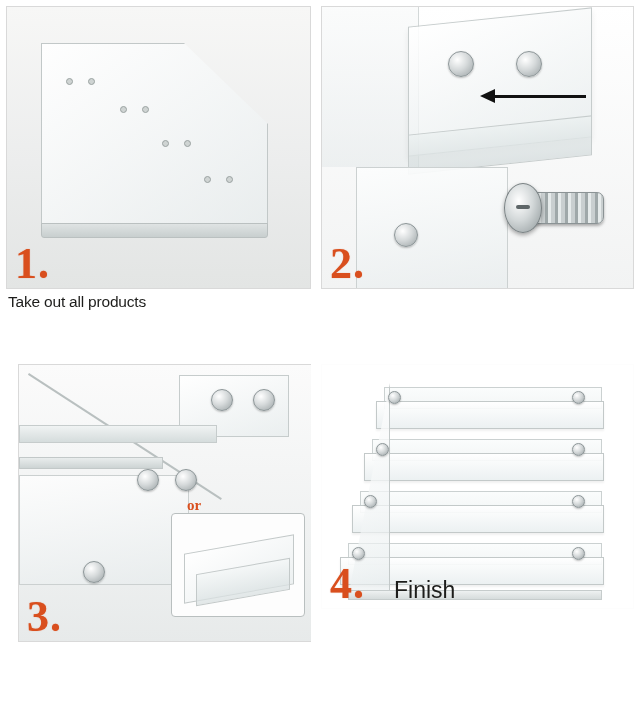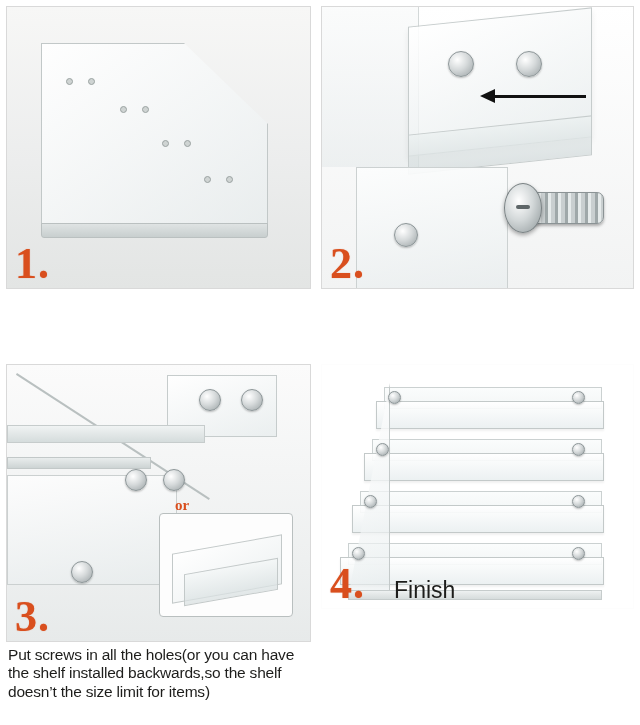--- a/index.html
+++ b/index.html
@@ -173,21 +173,21 @@
   .p2-screw-slot {
     position: absolute;
     left: 194px; top: 198px;
     width: 14px; height: 4px;
     background: #5e6668;
     border-radius: 2px;
   }
 
   
   #panel3 { grid-column: 1; grid-row: 2; }
-  #panel3 .photo { width: 100%; height: 278px; background: #fde047; }
+  #panel3 .photo { width: 100%; height: 278px; background: #fde047; margin-left: 12px; }
   .p3-bg { position: absolute; inset: 0; background: linear-gradient(180deg,#fbfbfb 0%, #eef0f0 70%, #e7eaea 100%); }
   .p3-shelf-top {
     position: absolute; left: 0; top: 60px; width: 196px; height: 16px;
     background: linear-gradient(180deg, #f0f3f3, #d5dcdc);
     border: 1px solid #c6cccc;
   }
   .p3-panel-a {
     position: absolute; left: 160px; top: 10px; width: 108px; height: 60px;
     background: linear-gradient(160deg, rgba(255,255,255,0.9), rgba(226,233,234,0.6));
     border: 1px solid #c6cccc;
@@ -299,20 +299,21 @@
           <div class="hole" style="left:78px; top:62px;"></div>
           <div class="hole" style="left:100px; top:62px;"></div>
           <div class="hole" style="left:120px; top:96px;"></div>
           <div class="hole" style="left:142px; top:96px;"></div>
           <div class="hole" style="left:162px; top:132px;"></div>
           <div class="hole" style="left:184px; top:132px;"></div>
         </div>
         <div class="p1-edge"></div>
         <div class="step-num">1.</div>
       </div>
+      <div class="caption">Take out all products</div>
     </div>
 
     <div class="cell" id="panel2">
       <div class="photo">
         <div class="p2-bg"></div>
         <div class="p2-backpanel"></div>
         <div class="p2-side"></div>
         <div class="p2-sideb"></div>
         <div class="p2-lowpanel"></div>
         <div class="screwhead" style="left:126px; top:44px; width:24px; height:24px;"></div>
@@ -339,21 +340,20 @@
         <div class="screwhead" style="left:118px; top:104px; width:20px; height:20px;"></div>
         <div class="screwhead" style="left:156px; top:104px; width:20px; height:20px;"></div>
         <div class="screwhead" style="left:64px; top:196px; width:20px; height:20px;"></div>
         <div class="p3-inset">
           <div class="tray"></div>
           <div class="tray2"></div>
         </div>
         <div class="or-label">or</div>
         <div class="step-num">3.</div>
       </div>
-      <div class="caption">Put screws in all the holes(or you can have the shelf installed backwards,so the shelf doesn’t the size limit for items)</div>
     </div>
 
     <div class="cell" id="panel4">
       <div class="photo">
         <div class="p4-bg"></div>
 
         <div class="shelfback" style="left:62px; top:22px; width:216px;"></div>
         <div class="shelfrow" style="left:54px; top:36px; width:226px;"></div>
 
         <div class="shelfback" style="left:50px; top:74px; width:228px;"></div>

